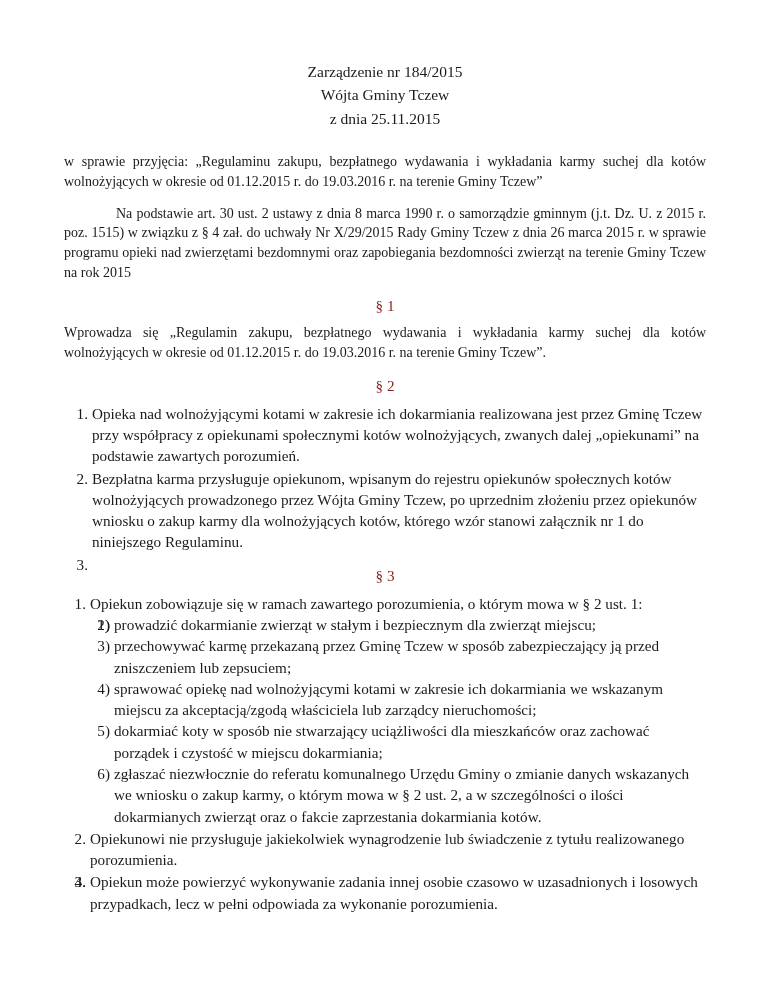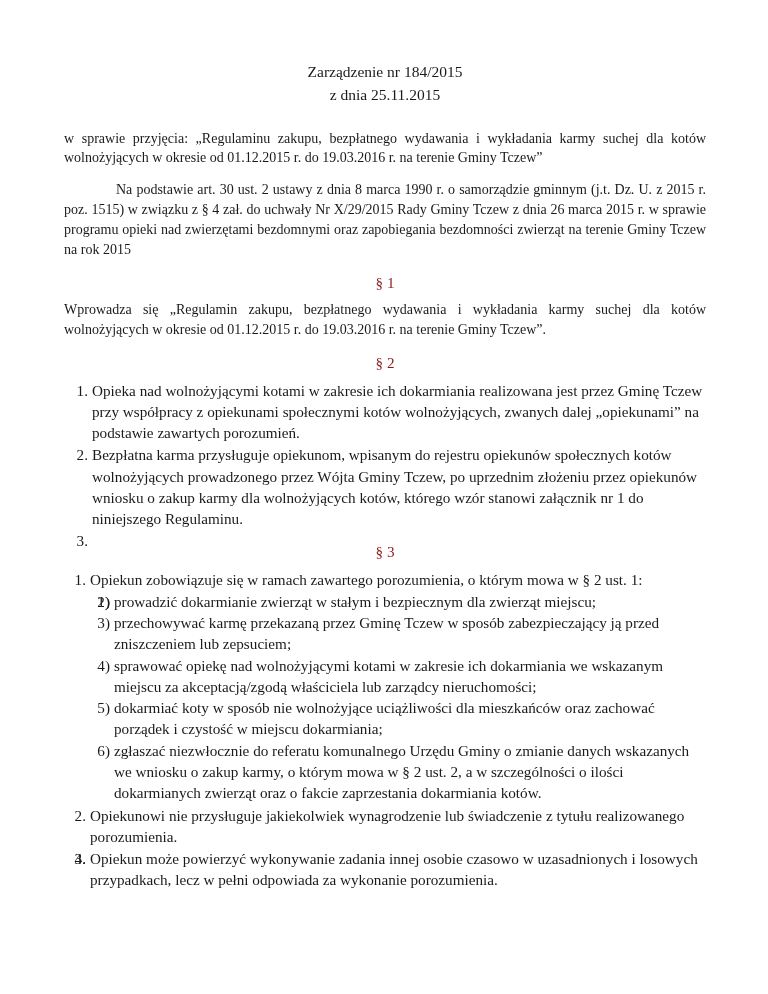--- a/index.html
+++ b/index.html
@@ -102,20 +102,21 @@
   .sec2 ol.numlist > li > .lbl { width: 24px; }
   .sec3 .lead { text-align: justify; }
 </style>
 </head>
 <body>
 
 <div class="page">
 
   <div class="title-block">
     <div>Zarządzenie nr 184/2015</div>
+    <div>Wójta Gminy Tczew</div>
     <div>z dnia 25.11.2015</div>
   </div>
 
   <p class="just subject">w sprawie przyjęcia: „Regulaminu zakupu, bezpłatnego wydawania i wykładania karmy suchej dla kotów wolnożyjących w okresie od 01.12.2015 r. do 19.03.2016 r. na terenie Gminy Tczew”</p>
 
   <p class="just legal-basis"><span class="indent"></span><span>Na podstawie art. 30 ust. 2 ustawy z dnia 8 marca 1990 r. o samorządzie gminnym (j.t. Dz. U. z 2015 r. poz. 1515) w związku z § 4 zał. do uchwały Nr X/29/2015 Rady Gminy Tczew z dnia 26 marca 2015 r. w sprawie programu opieki nad zwierzętami bezdomnymi oraz zapobiegania bezdomności zwierząt na terenie Gminy Tczew na rok 2015</span></p>
 
   <div class="section sec1">
     <div class="para-head">§ 1</div>
     <p class="just body-para">Wprowadza się „Regulamin zakupu, bezpłatnego wydawania i wykładania karmy suchej dla kotów wolnożyjących w okresie od 01.12.2015 r. do 19.03.2016 r. na terenie Gminy Tczew”.</p>
@@ -155,21 +156,21 @@
           <li>
             <span class="lbl">3)</span>
             <span>przechowywać karmę przekazaną przez Gminę Tczew w sposób zabezpieczający ją przed zniszczeniem lub zepsuciem;</span>
           </li>
           <li>
             <span class="lbl">4)</span>
             <span>sprawować opiekę nad wolnożyjącymi kotami w zakresie ich dokarmiania we wskazanym miejscu za akceptacją/zgodą właściciela lub zarządcy nieruchomości;</span>
           </li>
           <li>
             <span class="lbl">5)</span>
-            <span>dokarmiać koty w sposób nie wolnożyjące uciążliwości dla mieszkańców oraz zachować porządek i czystość w miejscu dokarmiania;</span>
+            <span>dokarmiać koty w sposób nie stwarzający uciążliwości dla mieszkańców oraz zachować porządek i czystość w miejscu dokarmiania;</span>
           </li>
           <li>
             <span class="lbl">6)</span>
             <span>zgłaszać niezwłocznie do referatu komunalnego Urzędu Gminy o zmianie  danych wskazanych we wniosku o zakup karmy, o którym mowa w §  2    ust. 2, a w szczególności o ilości dokarmianych zwierząt oraz o fakcie zaprzestania dokarmiania kotów.</span>
           </li>
         </ol>
       </li>
       <li>
         <span class="lbl">2.</span>
         <span> Opiekunowi  nie przysługuje jakiekolwiek wynagrodzenie lub świadczenie z tytułu realizowanego porozumienia.</span>

